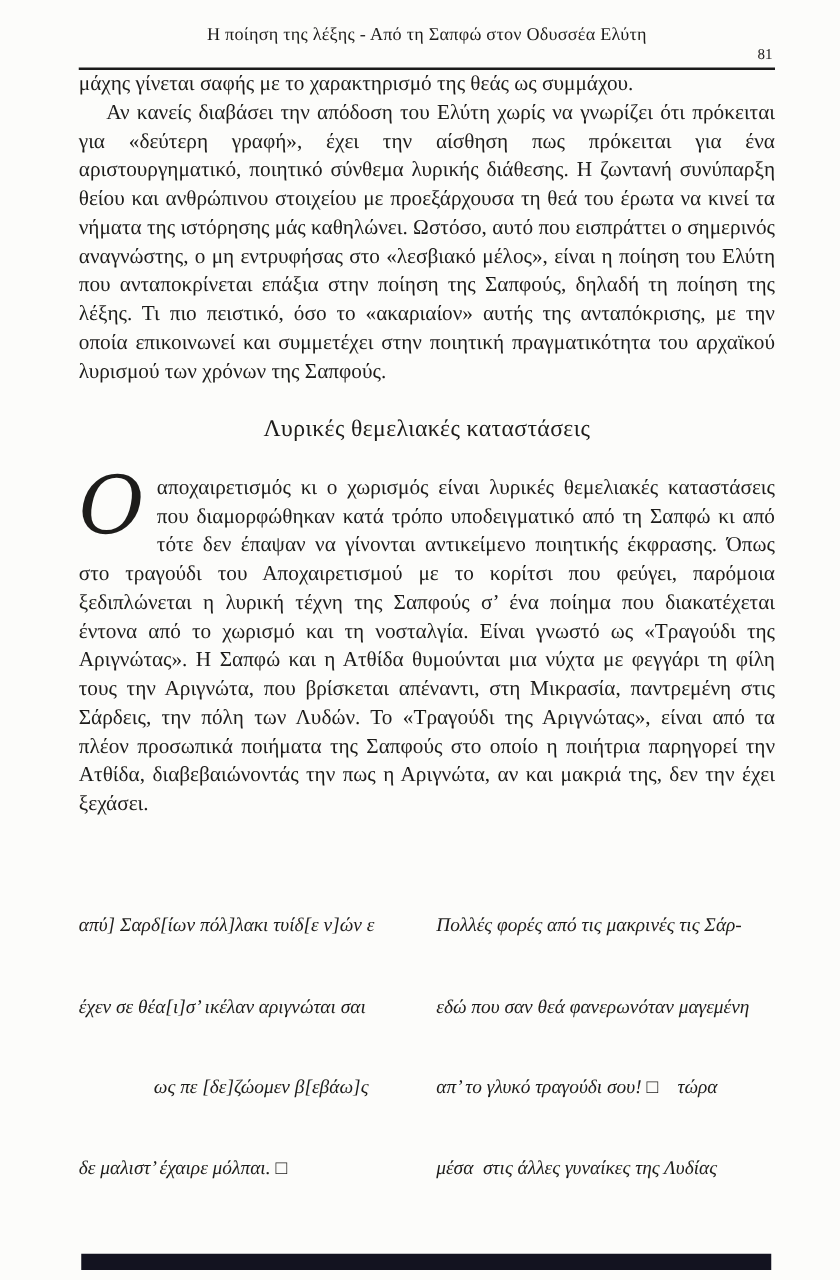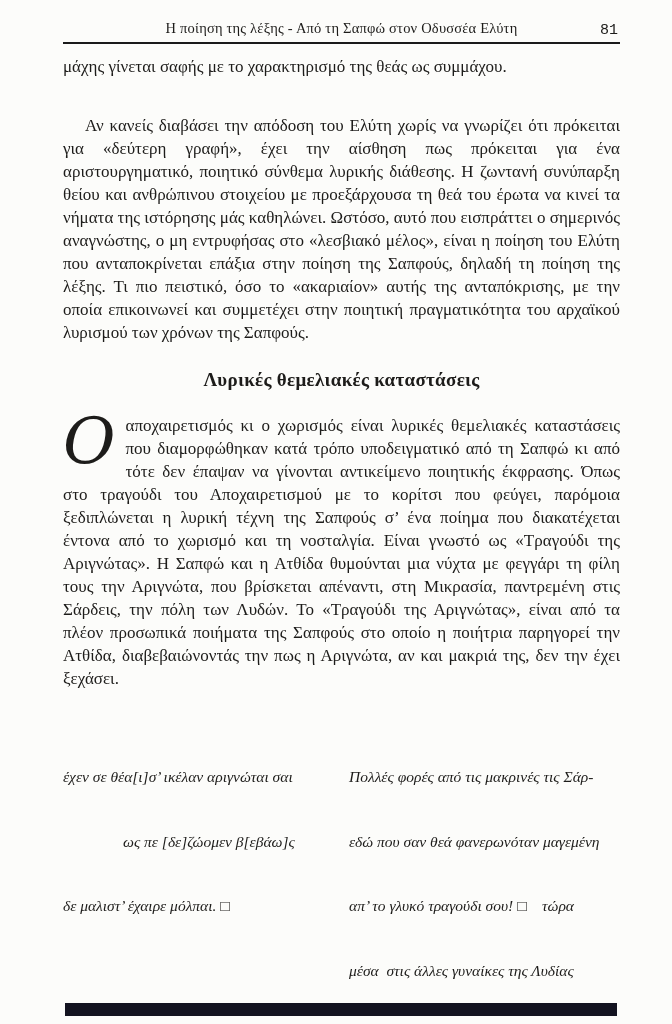--- a/index.html
+++ b/index.html
@@ -13,50 +13,49 @@
     width: 672px; height: 1024px;
     background: #fcfcfa;
     color: #1d1c1a;
     overflow: hidden;
   }
   
   .pagehead {
     position: absolute;
     top: 20px; left: 63px; right: 52px;
     border-bottom: 2px solid #1a1a1a;
-    padding-bottom: 5px;
+    padding-bottom: 17px;
   }
   .head-title {
     text-align: center;
     font-size: 14.5px;
     letter-spacing: 0.2px;
   }
   .head-pageno {
     position: absolute;
     right: 2px; bottom: 3px;
-    font-size: 15px;
-    font-family: Liberation Mono, monospace;
+    font-size: 12px;
   }
   
   .content {
     position: absolute;
     top: 55px; left: 63px; right: 52px;
   }
   .para {
     margin: 0;
     font-size: 17px;
     line-height: 23px;
     text-align: justify;
   }
-  .para.indent { text-indent: 22px; margin-top: 36px; }
+  .para.indent { text-indent: 22px; }
   .section-heading {
     margin: 25px 0 23px 0;
     text-align: center;
     font-size: 19px;
-    font-weight: bold;
+    font-weight: normal;
     letter-spacing: 0.3px;
   }
   .dropcap-para { text-align: justify; }
   .dropcap {
     float: left;
     font-size: 64px;
     line-height: 50px;
     font-style: italic;
     font-weight: normal;
     padding: 2px 10px 0 0;
@@ -100,20 +99,21 @@
     <p class="para">μάχης γίνεται σαφής με το χαρακτηρισμό της θεάς ως συμμάχου.</p>
     <p class="para indent">Αν κανείς διαβάσει την απόδοση του Ελύτη χωρίς να γνωρίζει ότι πρόκειται για «δεύτερη γραφή», έχει την αίσθηση πως πρόκειται για ένα αριστουργηματικό, ποιητικό σύνθεμα λυρικής διάθεσης. Η ζωντανή συνύπαρξη θείου και ανθρώπινου στοιχείου με προεξάρχουσα  τη θεά του έρωτα να κινεί τα νήματα της ιστόρησης μάς καθηλώνει. Ωστόσο, αυτό που εισπράττει ο σημερινός αναγνώστης, ο μη εντρυφήσας στο «λεσβιακό μέλος», είναι η ποίηση του Ελύτη που ανταποκρίνεται επάξια στην ποίηση της Σαπφούς, δηλαδή τη ποίηση της λέξης. Τι πιο πειστικό, όσο το «ακαριαίον» αυτής της ανταπόκρισης, με την οποία επικοινωνεί και συμμετέχει στην ποιητική πραγματικότητα του αρχαϊκού λυρισμού των χρόνων της Σαπφούς.</p>
 
     <h2 class="section-heading">Λυρικές θεμελιακές καταστάσεις</h2>
 
     <p class="para dropcap-para"><span class="dropcap">Ο</span><span>αποχαιρετισμός κι ο χωρισμός είναι λυρικές θεμελιακές καταστάσεις που διαμορφώθηκαν κατά τρόπο υποδειγματικό από τη Σαπφώ κι από τότε δεν έπαψαν να γίνονται αντικείμενο ποιητικής έκφρασης. Όπως στο τραγούδι του Αποχαιρετισμού με το κορίτσι που φεύγει, παρόμοια ξεδιπλώνεται η λυρική τέχνη της Σαπφούς σ’ ένα ποίημα που διακατέχεται έντονα από το χωρισμό και τη νοσταλγία. Είναι γνωστό ως  «Τραγούδι της Αριγνώτας». Η Σαπφώ και η Ατθίδα θυμούνται μια νύχτα με φεγγάρι τη φίλη τους την Αριγνώτα, που βρίσκεται απέναντι, στη Μικρασία, παντρεμένη στις Σάρδεις, την πόλη των Λυδών. Το «Τραγούδι της Αριγνώτας», είναι από τα πλέον προσωπικά ποιήματα της Σαπφούς στο οποίο η ποιήτρια παρηγορεί την Ατθίδα, διαβεβαιώνοντάς την πως η Αριγνώτα, αν και μακριά της, δεν την έχει ξεχάσει.</span></p>
 
     <div class="columns">
 
       <div class="col col-left">
+        <div class="pline">απύ] Σαρδ[ίων πόλ]λακι τυίδ[ε ν]ών ε</div>
         <div class="pline">έχεν σε θέα[ι]σ’ ικέλαν αριγνώται σαι</div>
         <div class="pline ind-60">ως πε [δε]ζώομεν β[εβάω]ς</div>
         <div class="pline">δε μαλιστ’ έχαιρε μόλπαι. □</div>
         
         
         
         
         
         
         

